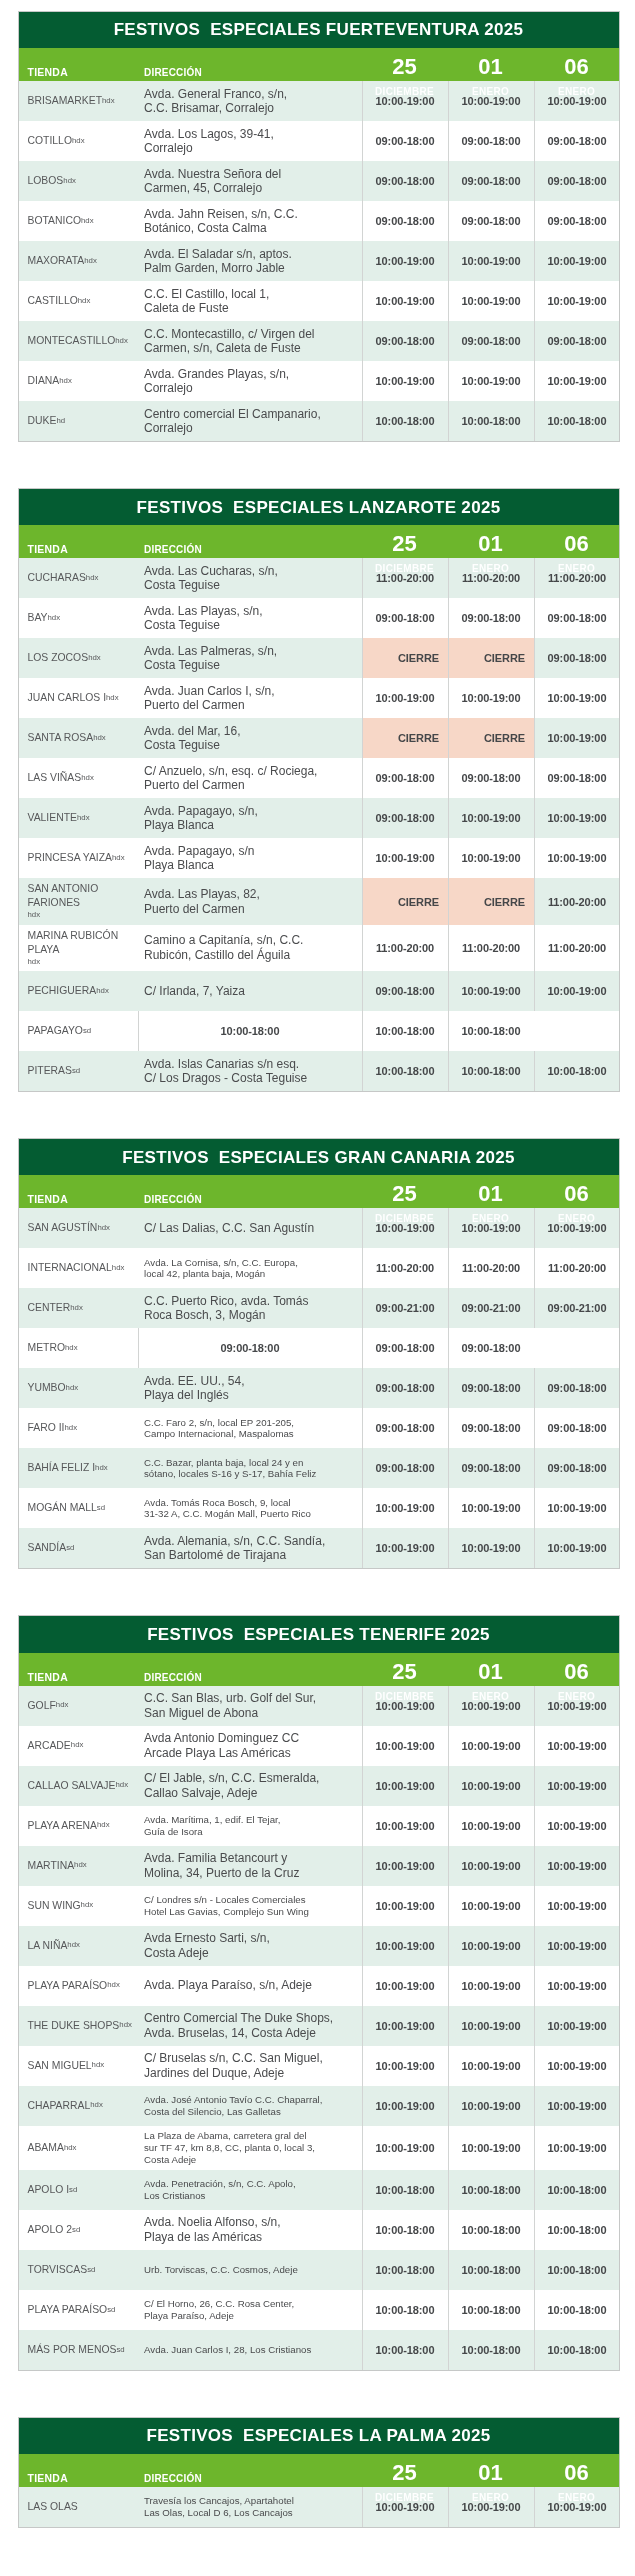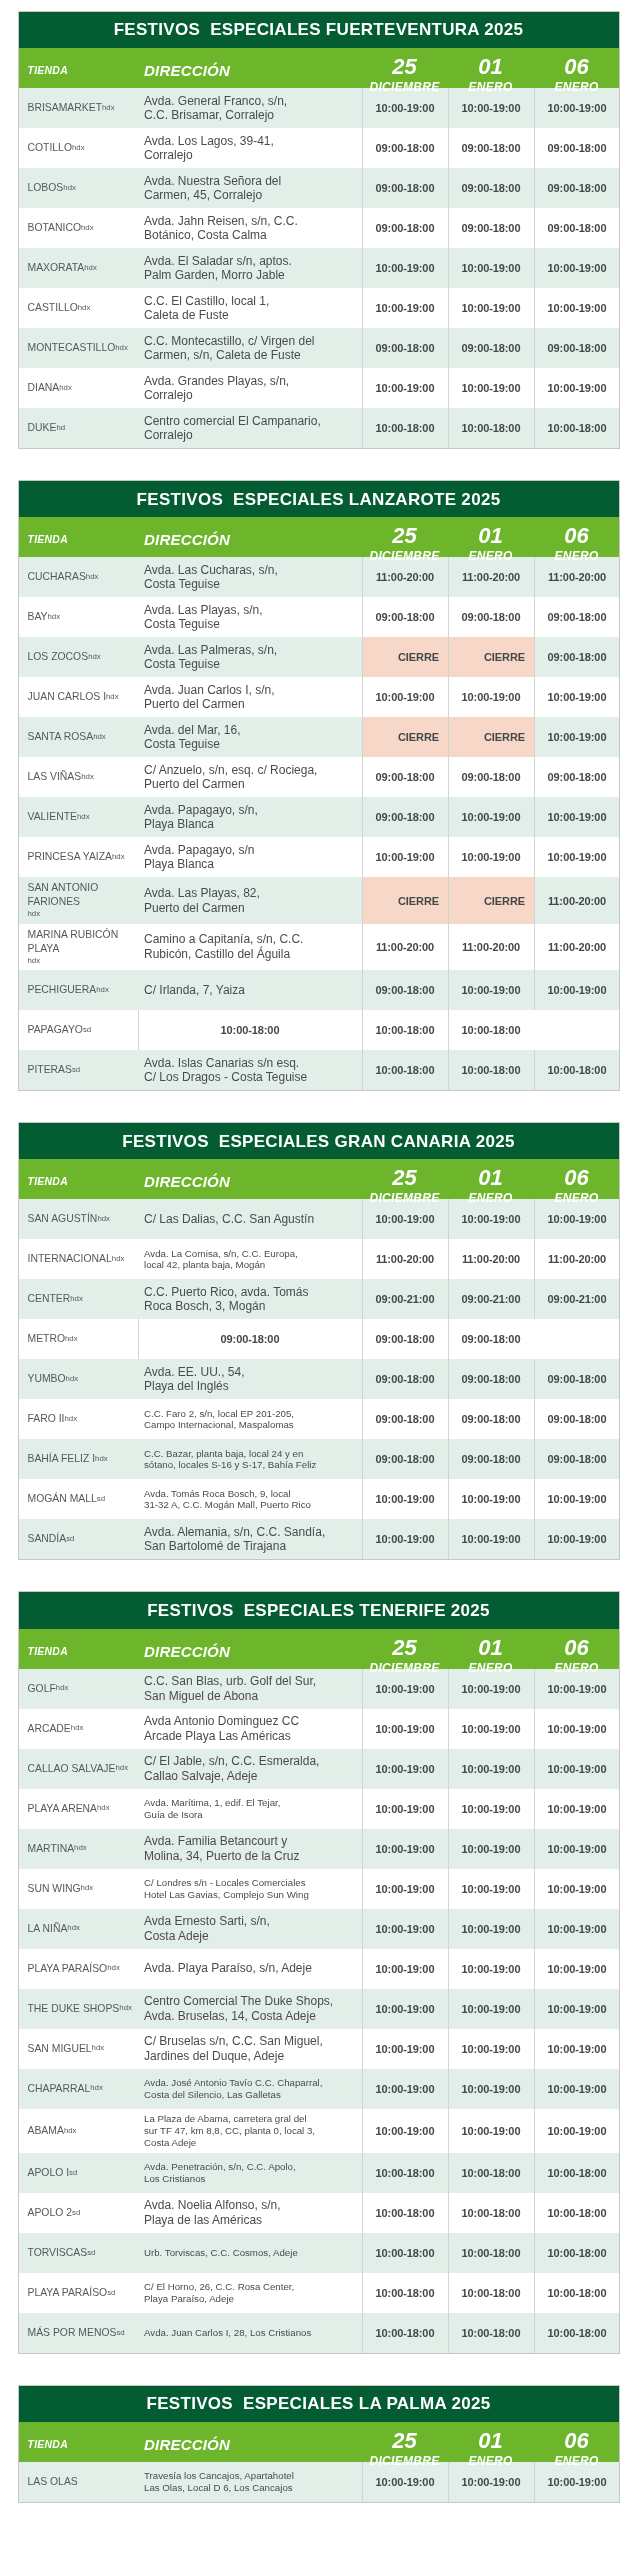--- a/index.html
+++ b/index.html
@@ -5,21 +5,21 @@
   * { box-sizing: border-box; }
   html,body { margin:0; padding:0; background:#ffffff; }
   body {
     width: 636px;
     font-family: "Liberation Sans", "DejaVu Sans", sans-serif;
   }
   .page {
     padding: 11px 16px 6.5px 17.5px;
     display: flex;
     flex-direction: column;
-    gap: 31px;
+    gap: 46px;
   }
   .tbl {
     width: 602px;
     border: 0.6px solid #c6c8c7;
   }
   .banner {
     background: var(--banner-green, #045C32);
     color: #ffffff;
     text-align: center;
     padding: 8.4px 0 7.8px 0;
@@ -28,45 +28,44 @@
     font-size: 17px;
     font-weight: bold;
     letter-spacing: 0.3px;
     white-space: pre;
   }
   .cols-header {
     display: grid;
     grid-template-columns: 119px 224px 86px 86px 86px;
     background: var(--header-green, #6DB62C);
     color: #ffffff;
-    height: 40px;
+    height: 33px;
     align-items: center;
-    font-style: italic;
   }
   .ch-tienda {
     font-size: 10.4px;
     font-weight: bold;
     padding-left: 9px;
     letter-spacing: 0.3px;
   }
   .ch-dir {
-    font-size: 15px;
+    font-size: 10px;
     font-weight: bold;
     padding-left: 6.5px;
     letter-spacing: 0.2px;
   }
   .ch-date {
     display: flex;
     flex-direction: column;
     align-items: center;
     justify-content: center;
     line-height: 1;
   }
   .ch-day   { font-size: 22px; font-weight: bold; margin-top: 8px; }
-  .ch-month { font-size: 12px; font-weight: bold; letter-spacing: 0.3px; margin-top: 3px; }
+  .ch-month { font-size: 10px; font-weight: bold; letter-spacing: 0.3px; margin-top: 9px; }
   .rows { background: #ffffff; }
   .row {
     display: grid;
     grid-template-columns: 119px 224px 86px 86px 86px;
     min-height: 40px;
   }
   .row.mint { background: var(--row-mint, #E2EFE9); }
   .cell { display: flex; align-items: center; }
   .cell.name {
     padding: 3.9px 2.6px 3.9px 9px;

